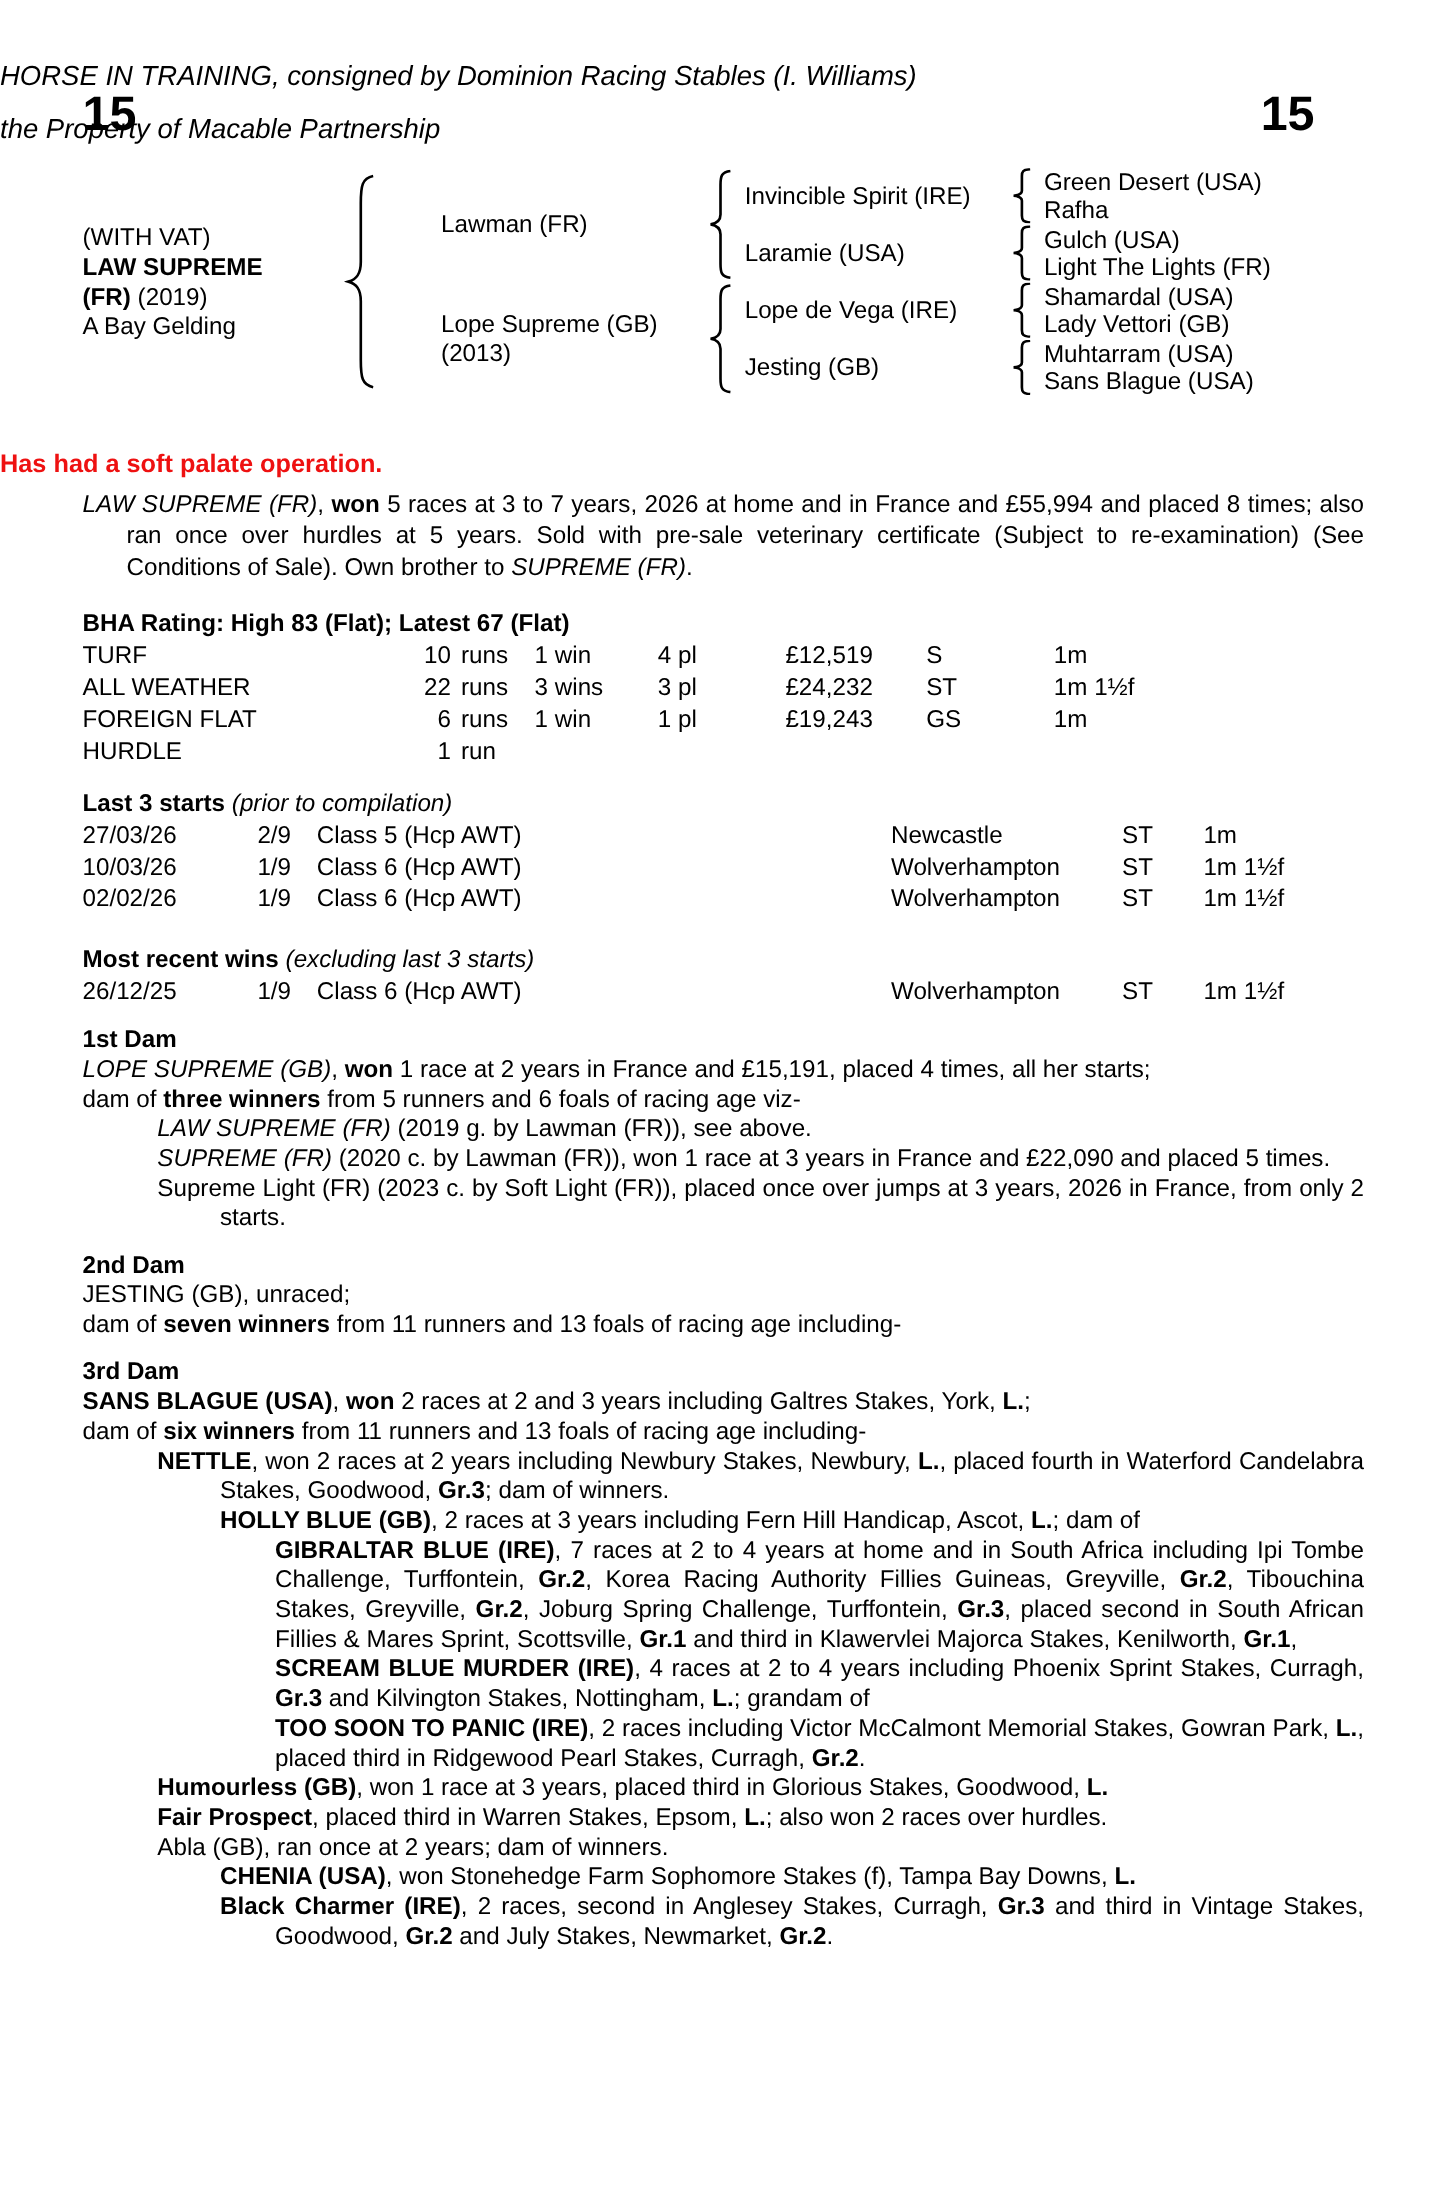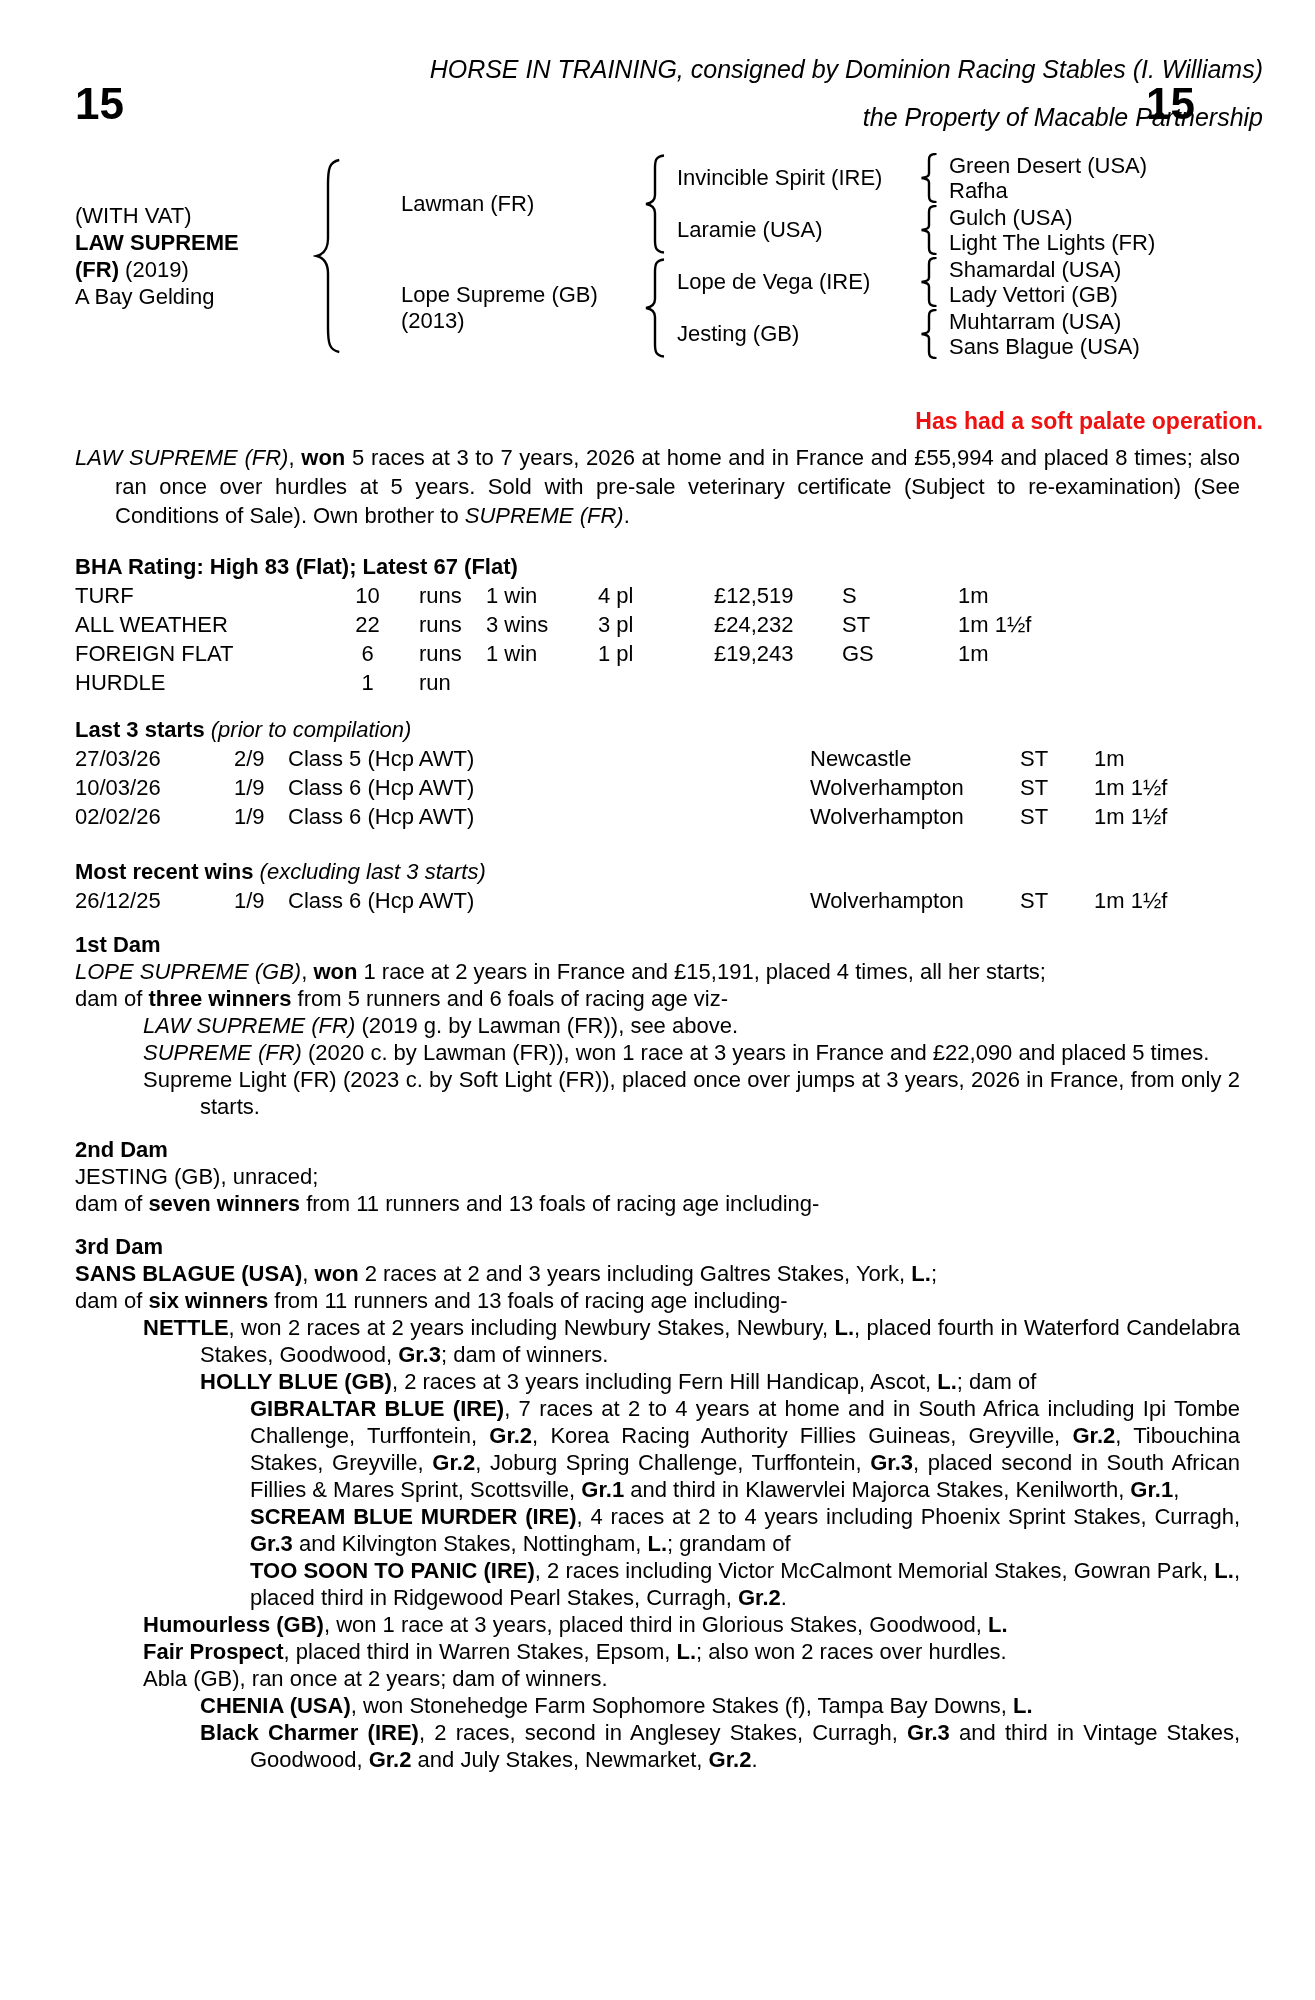--- a/index.html
+++ b/index.html
@@ -5,21 +5,21 @@
   html,body{margin:0;padding:0}
   body{
     width:1315px;height:2000px;background:#fff;color:#000;
     font-family:"Liberation Sans","DejaVu Sans",sans-serif;
     font-size:22px;position:relative;overflow:hidden;
   }
   .b{font-weight:bold}
   .i{font-style:italic}
   
   header{position:relative;height:146px}
-  .centered{text-align:right;padding-right:52px}
+  .centered{text-align:left;padding-right:52px}
   .title1{padding-top:54px;font-style:italic;font-size:25px;line-height:30px}
   .title2{margin-top:18px;font-style:italic;font-size:25px;line-height:30px}
   .catnum{position:absolute;top:82px;font-weight:bold;font-size:44px;line-height:1}
   .catnum.left{left:75px}
   .catnum.right{right:120px}
   
   .ped{display:flex;align-items:center;margin:6px 0 0 75px}
   .subj{width:238px;line-height:27px;flex:none}
   .subj .nm{font-weight:bold}
   svg.brace{flex:none;display:block}
@@ -33,21 +33,21 @@
   .g3pair{padding-left:10px;line-height:25px;width:300px;flex:none}
   
   .notice{margin-top:48px;font-weight:bold;font-size:23px}
   .main{margin:0 75px;width:1165px}
   .just{text-align:justify}
   p{margin:0}
   .summary{margin-top:8px;line-height:29px;padding-left:40px;text-indent:-40px}
   
   .bha{margin-top:22px;line-height:29px}
   .bha-row{display:grid;grid-template-columns:250px 85px 68px 120px 116px 128px 116px 1fr}
-  .bha-row .rn{text-align:center}
+  .bha-row .rn{text-align:right}
   .bha-row .ru{padding-left:9px}
   .bha-row .w{padding-left:8px}
   .starts{margin-top:18px;line-height:29px}
   .winsec{margin-top:26px;line-height:29px}
   .sec-h .ttl{font-weight:bold}
   .sec-h .sub{font-style:italic}
   .start-row{display:grid;grid-template-columns:159px 54px 522px 210px 74px 1fr}
   
   .dam{margin-top:16px;line-height:27px}
   .dam .hd{font-weight:bold}

